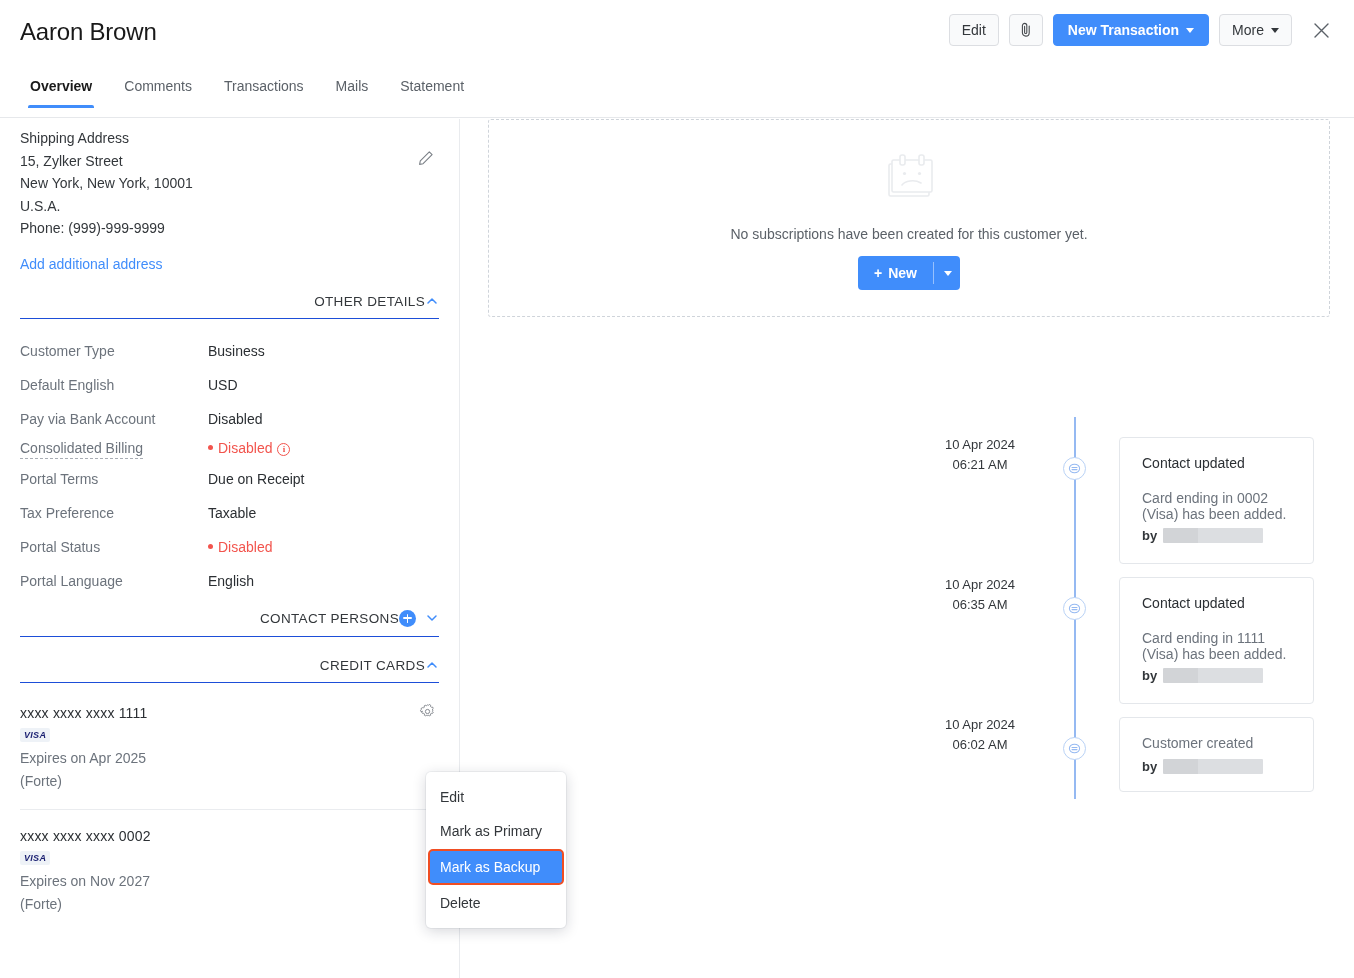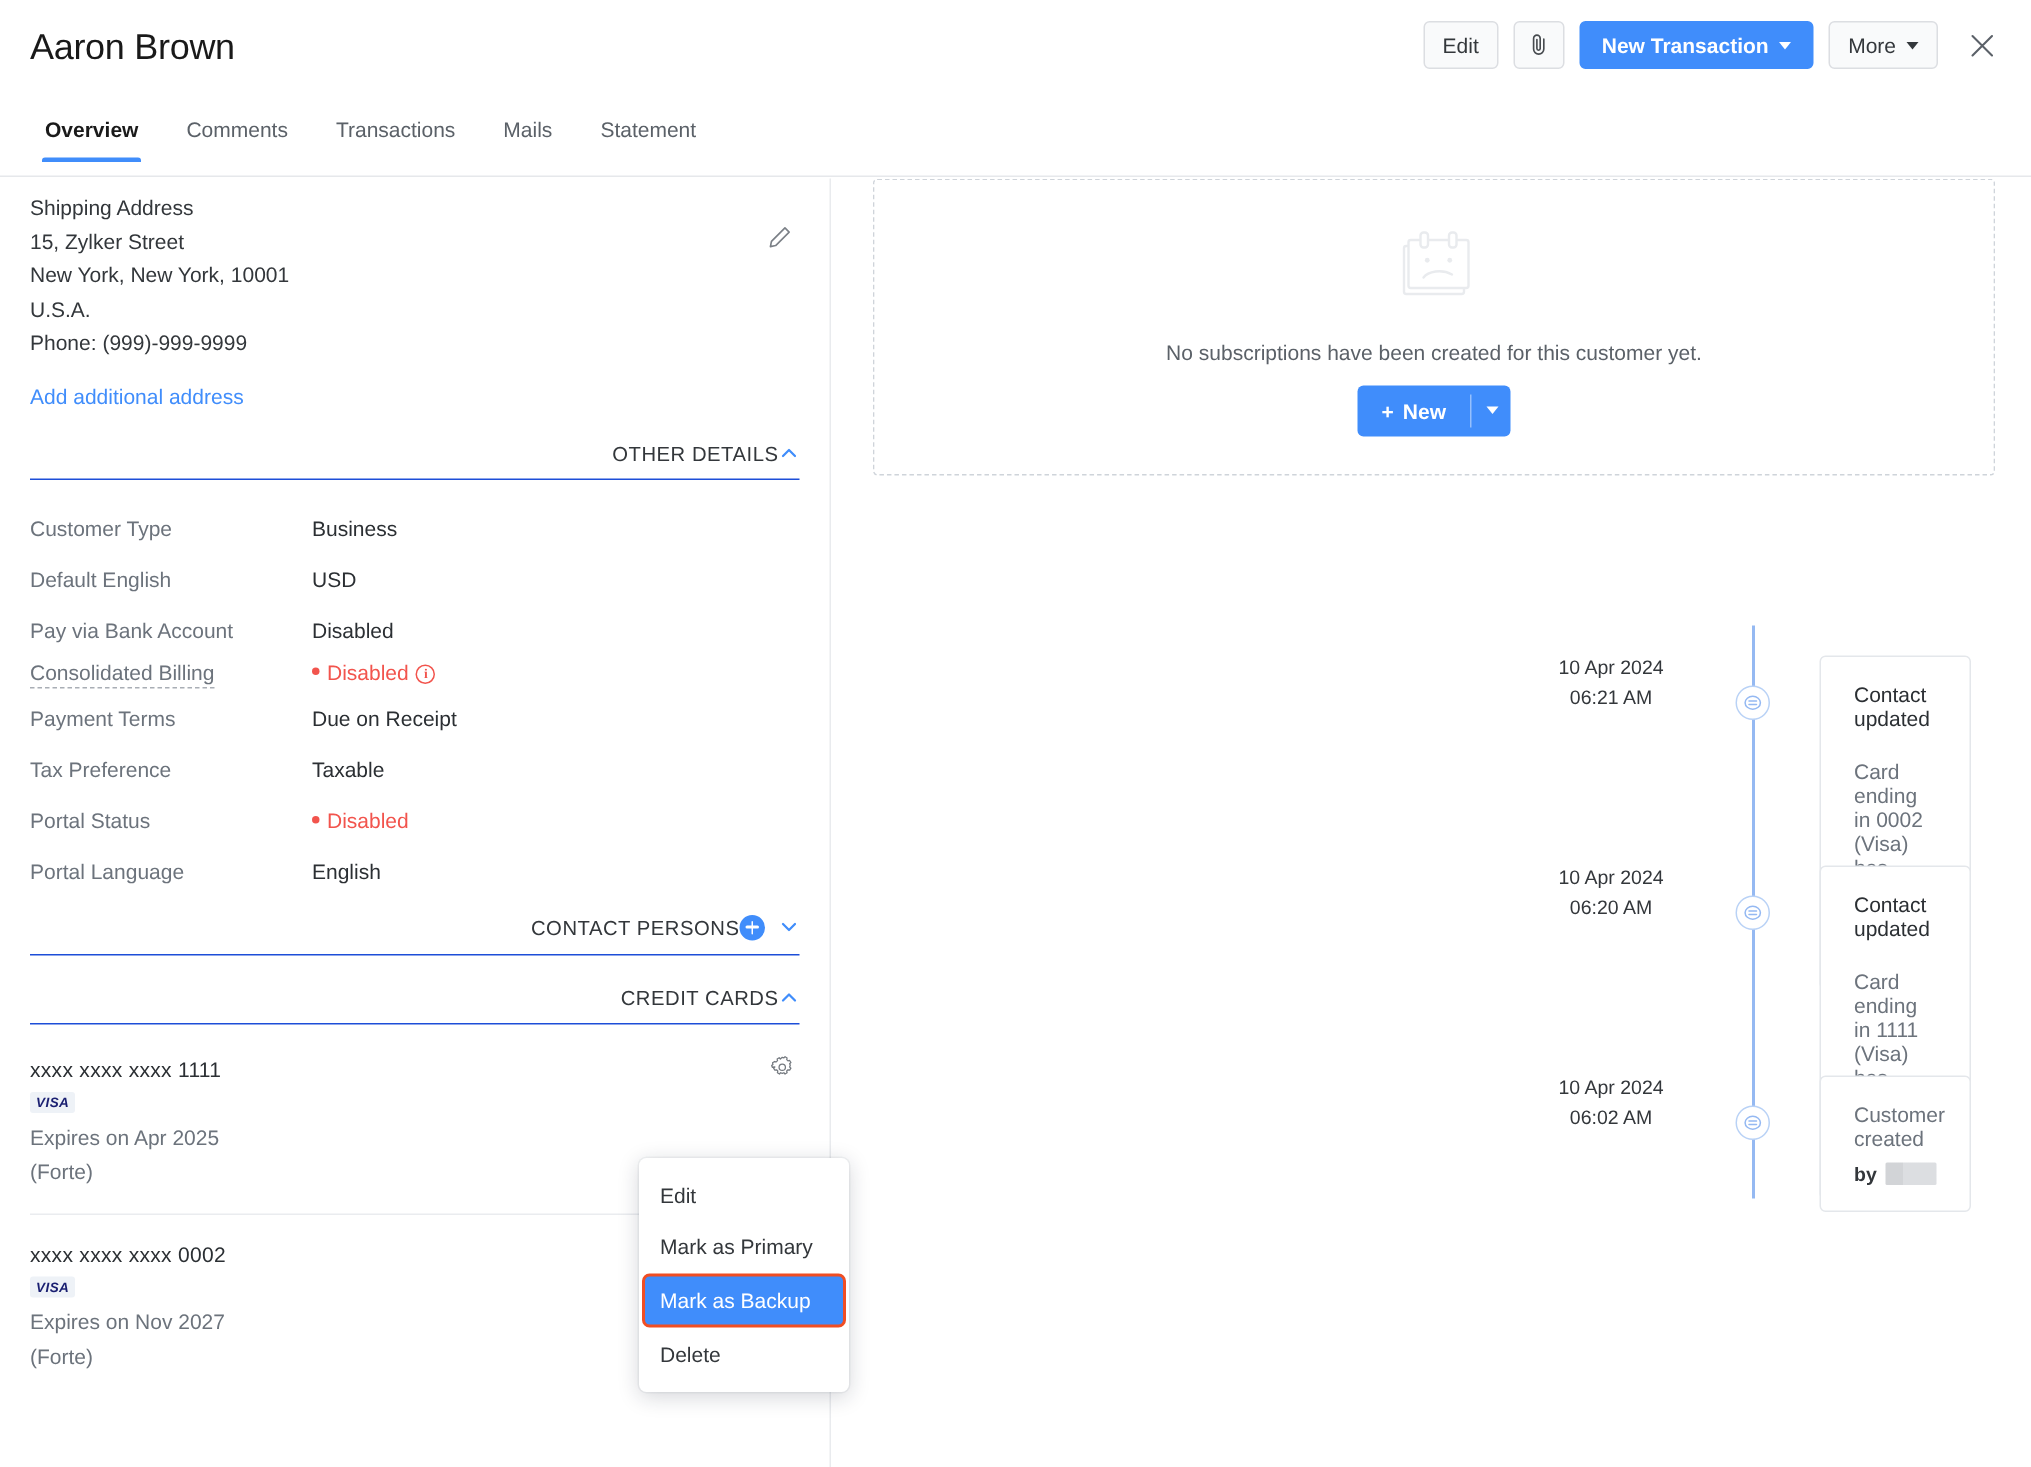--- a/index.html
+++ b/index.html
@@ -63,21 +63,21 @@
     content: ""; position: absolute; left: 14px; right: 14px; bottom: -1px;
     height: 3px; background: #408dfb; border-radius: 2px 2px 0 0;
   }
 
   
   .body-area {
     position: absolute; top: 119px; left: 0; right: 0; bottom: 0;
     display: flex;
   }
   .left-pane {
-    width: 554px; height: 100%; overflow: hidden;
+    width: 460px; height: 100%; overflow: hidden;
     border-right: 1px solid #e9ebee; background: #fff;
     position: relative;
   }
   .right-pane {
     flex: 1; height: 100%; background: #fff; position: relative;
     overflow: hidden;
   }
 
   
   .lp-inner { padding: 8px 20px 0 20px; position: relative; }
@@ -324,21 +324,21 @@
           </div>
           <div class="det-row tight">
             <span class="det-label-wrap">
               <span class="det-label dotted">Consolidated Billing</span>
             </span>
             <span class="det-value danger">
               <span class="dot-red"></span><span>Disabled</span><span class="info-circle">i</span>
             </span>
           </div>
           <div class="det-row">
-            <span class="det-label">Payment Terms</span>
+            <span class="det-label">Portal Terms</span>
             <span class="det-value">Due on Receipt</span>
           </div>
           <div class="det-row">
             <span class="det-label">Tax Preference</span>
             <span class="det-value">Taxable</span>
           </div>
           <div class="det-row">
             <span class="det-label">Portal Status</span>
             <span class="det-value danger">
               <span class="dot-red"></span><span>Disabled</span>
@@ -441,21 +441,21 @@
             <div class="tl-by">
               <span>by</span>
               <span class="redacted"></span>
             </div>
           </div>
         </div>
 
         <div class="tl-row" style="margin-top:40px;">
           <div class="tl-date">
             <div>10 Apr 2024</div>
-            <div>06:20 AM</div>
+            <div>06:35 AM</div>
           </div>
           <div class="tl-node">
             <svg width="13" height="13" viewBox="0 0 14 14" fill="none">
               <ellipse cx="7" cy="7" rx="5.5" ry="4.6" stroke="#95b9f2" stroke-width="1.1"></ellipse>
               <path d="M4.3 5.8h5.4M4.3 8.2h5.4" stroke="#95b9f2" stroke-width="1.1" stroke-linecap="round"></path>
             </svg>
           </div>
           <div class="tl-card">
             <div class="tl-title">Contact updated</div>
             <div class="tl-desc">Card ending in 1111 (Visa) has been added.</div>

